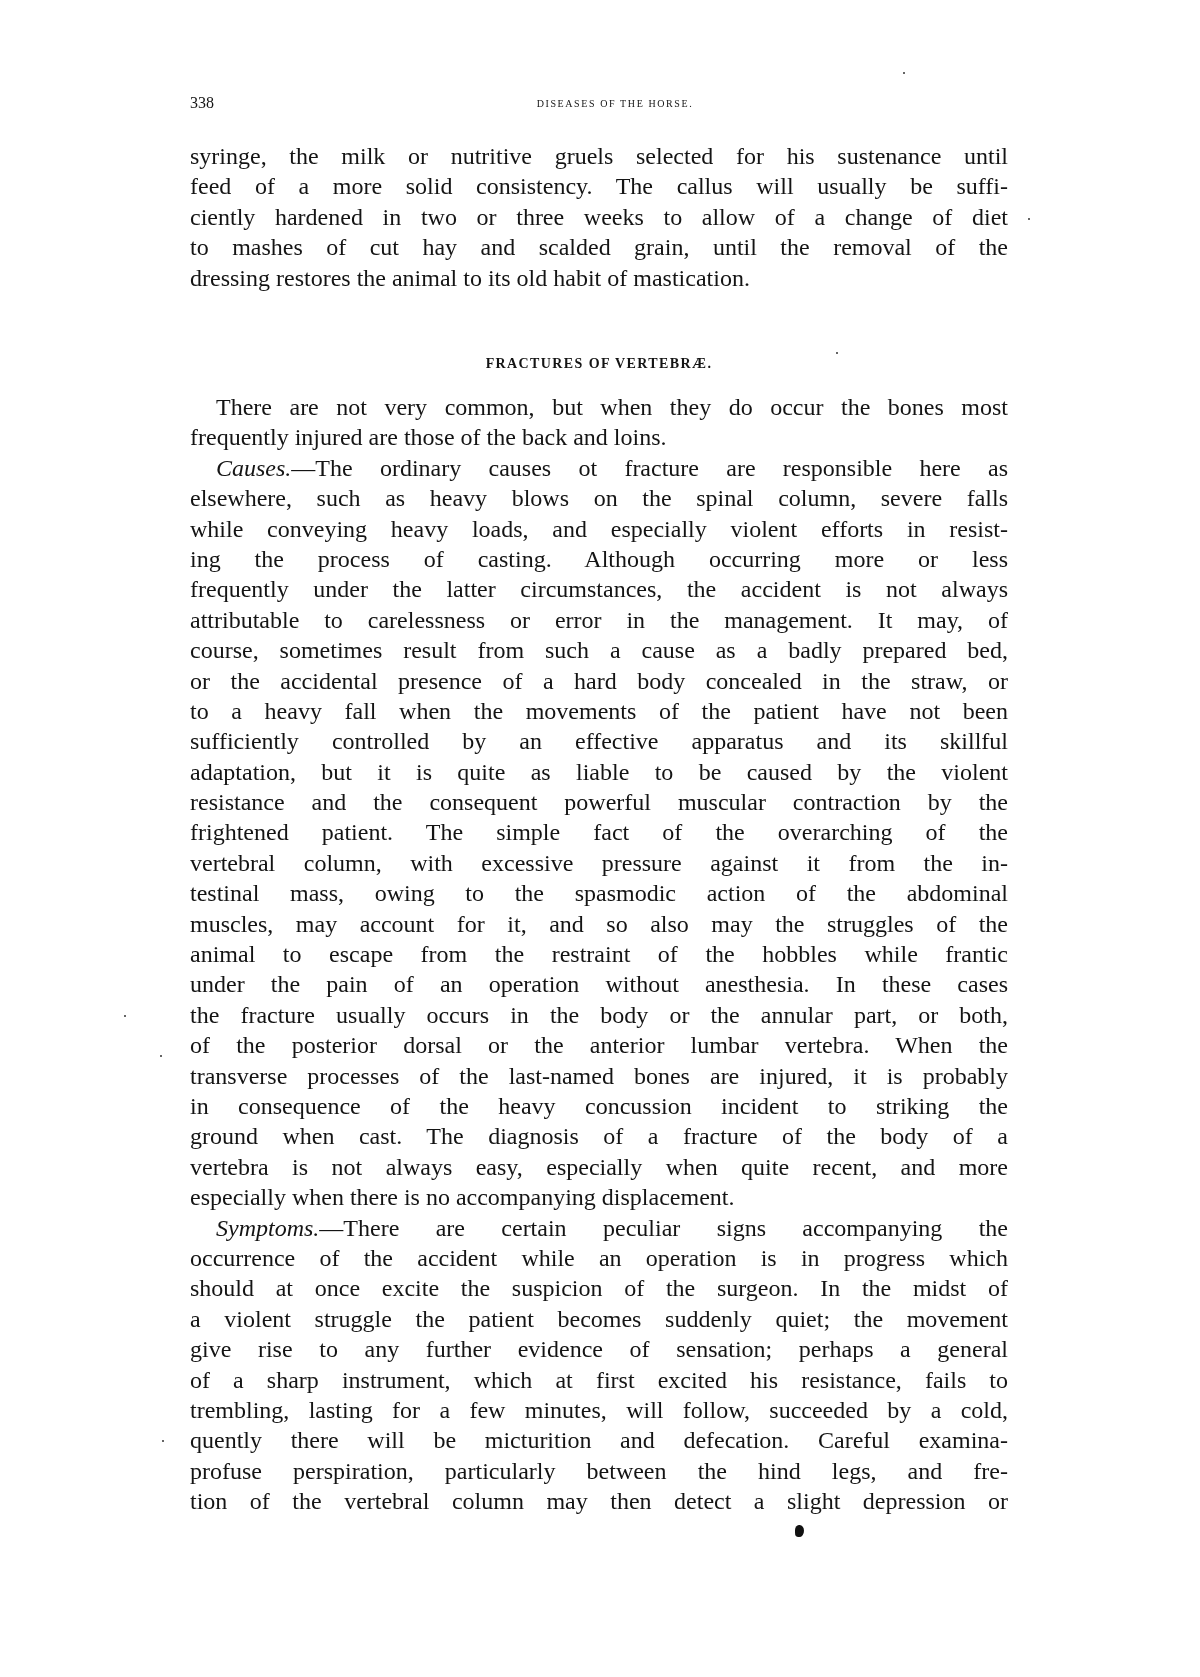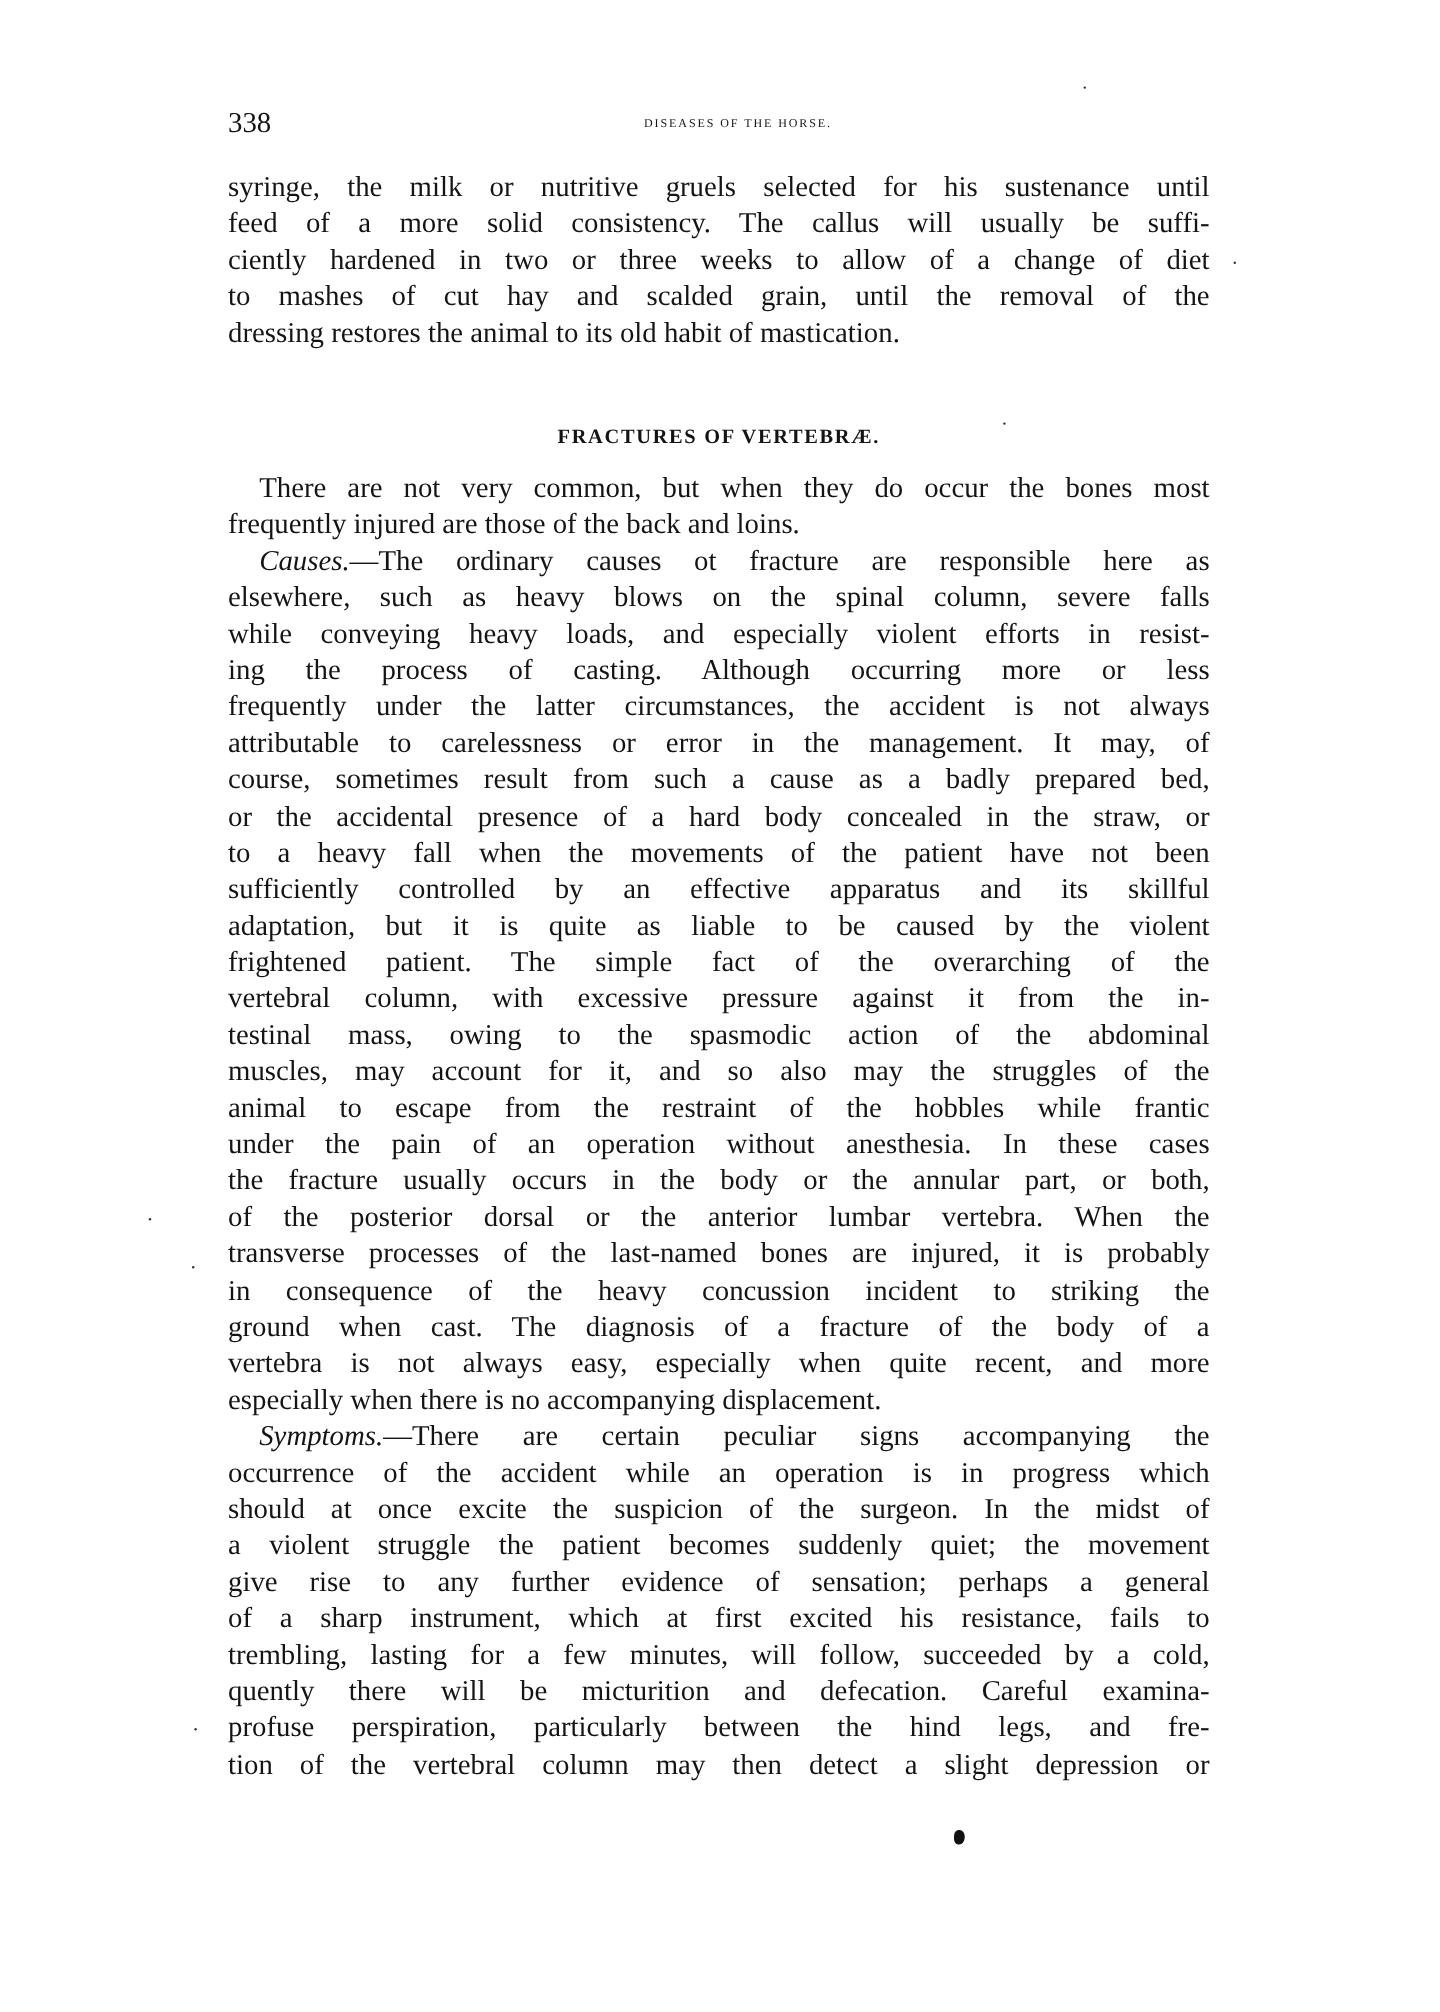--- a/index.html
+++ b/index.html
@@ -25,21 +25,21 @@
     left: 190px;
     top: 88px;
     width: 820px;
     height: 30px;
   }
   .page-number {
     position: absolute;
     left: 0;
     top: 0;
     font-family: "Liberation Serif", serif;
-    font-size: 24px;
+    font-size: 16px;
     letter-spacing: 0px;
     line-height: 30px;
   }
   .running-title {
     position: absolute;
     left: 0;
     width: 820px;
     top: 4px;
     text-align: center;
     font-family: "Liberation Serif", serif;
@@ -76,21 +76,21 @@
     font-style: italic;
   }
   .section-heading {
     position: absolute;
     left: 190px;
     width: 818px;
     top: 354px;
     text-align: center;
     font-family: "Liberation Serif", serif;
     font-weight: bold;
-    font-size: 17px;
+    font-size: 14px;
     letter-spacing: 1.4px;
     line-height: 20px;
   }
   .blk1 { top: 141px; }
   .blk2 { top: 392px; }
   .speck {
     position: absolute;
     background: #333;
     border-radius: 50%;
   }
@@ -133,20 +133,21 @@
     <span class="line">elsewhere, such as heavy blows on the spinal column, severe falls</span>
     <span class="line">while conveying heavy loads, and especially violent efforts in resist-</span>
     <span class="line">ing the process of casting.  Although occurring more or less</span>
     <span class="line">frequently under the latter circumstances, the accident is not always</span>
     <span class="line">attributable to carelessness or error in the management.  It may, of</span>
     <span class="line">course, sometimes result from such a cause as a badly prepared bed,</span>
     <span class="line">or the accidental presence of a hard body concealed in the straw, or</span>
     <span class="line">to a heavy fall when the movements of the patient have not been</span>
     <span class="line">sufficiently controlled by an effective apparatus and its skillful</span>
     <span class="line">adaptation, but it is quite as liable to be caused by the violent</span>
+    <span class="line">resistance and the consequent powerful muscular contraction by the</span>
     <span class="line">frightened patient.  The simple fact of the overarching of the</span>
     <span class="line">vertebral column, with excessive pressure against it from the in-</span>
     <span class="line">testinal mass, owing to the spasmodic action of the abdominal</span>
     <span class="line">muscles, may account for it, and so also may the struggles of the</span>
     <span class="line">animal to escape from the restraint of the hobbles while frantic</span>
     <span class="line">under the pain of an operation without anesthesia.  In these cases</span>
     <span class="line">the fracture usually occurs in the body or the annular part, or both,</span>
     <span class="line">of the posterior dorsal or the anterior lumbar vertebra.  When the</span>
     <span class="line">transverse processes of the last-named bones are injured, it is probably</span>
     <span class="line">in consequence of the heavy concussion incident to striking the</span>

